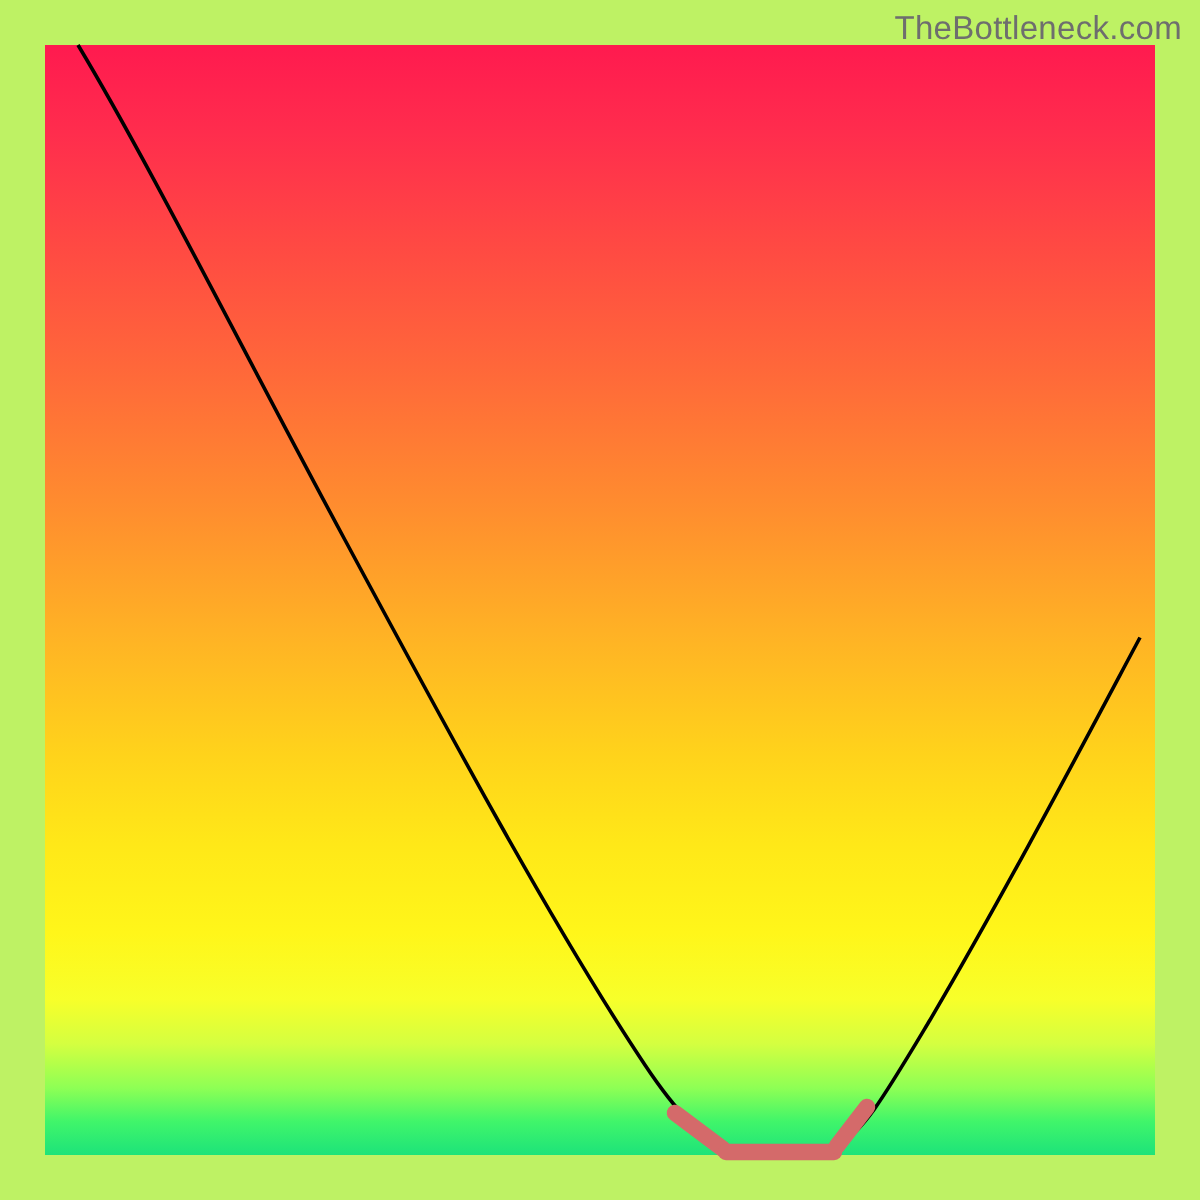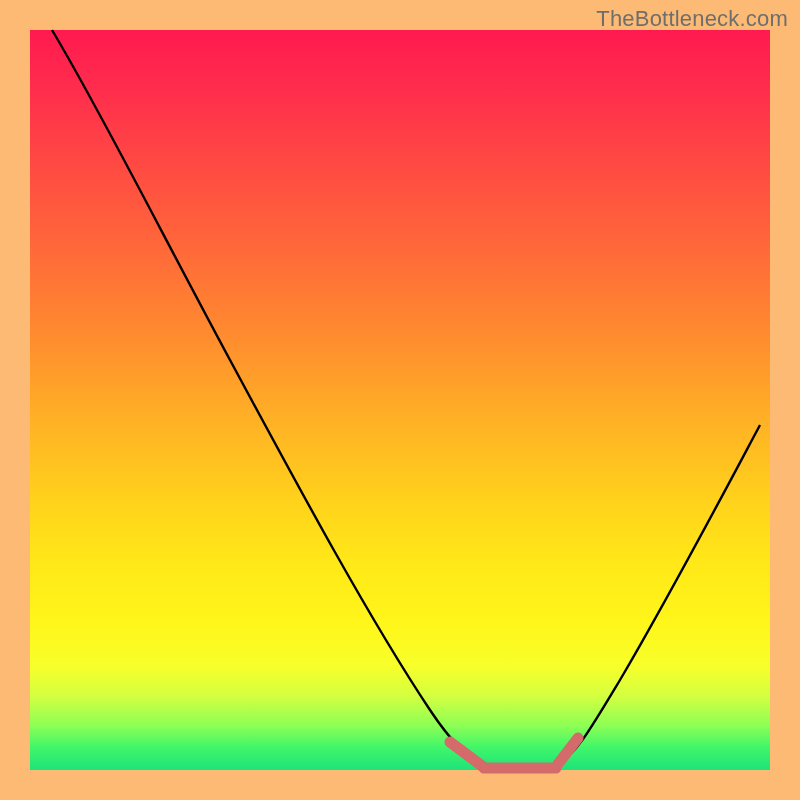--- a/index.html
+++ b/index.html
@@ -8,21 +8,21 @@
     width: 800px;
     height: 800px;
     background: #000;
     overflow: hidden;
     font-family: Arial, Helvetica, sans-serif;
   }
   .frame {
     position: relative;
     width: 800px;
     height: 800px;
-    background: #fdba74;
+    background: #bef264;
   }
   .plot {
     position: absolute;
     left: 30px;
     top: 30px;
     width: 740px;
     height: 740px;
     background: linear-gradient(to bottom,
       #ff1a4f 0%,
       #ff2d4d 8%,

